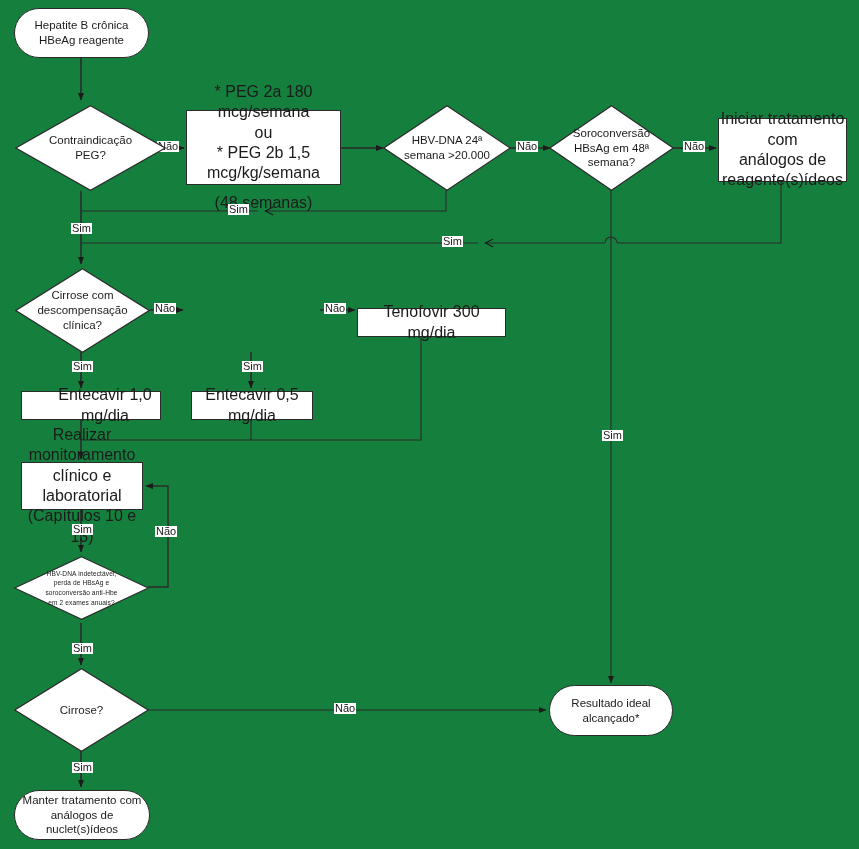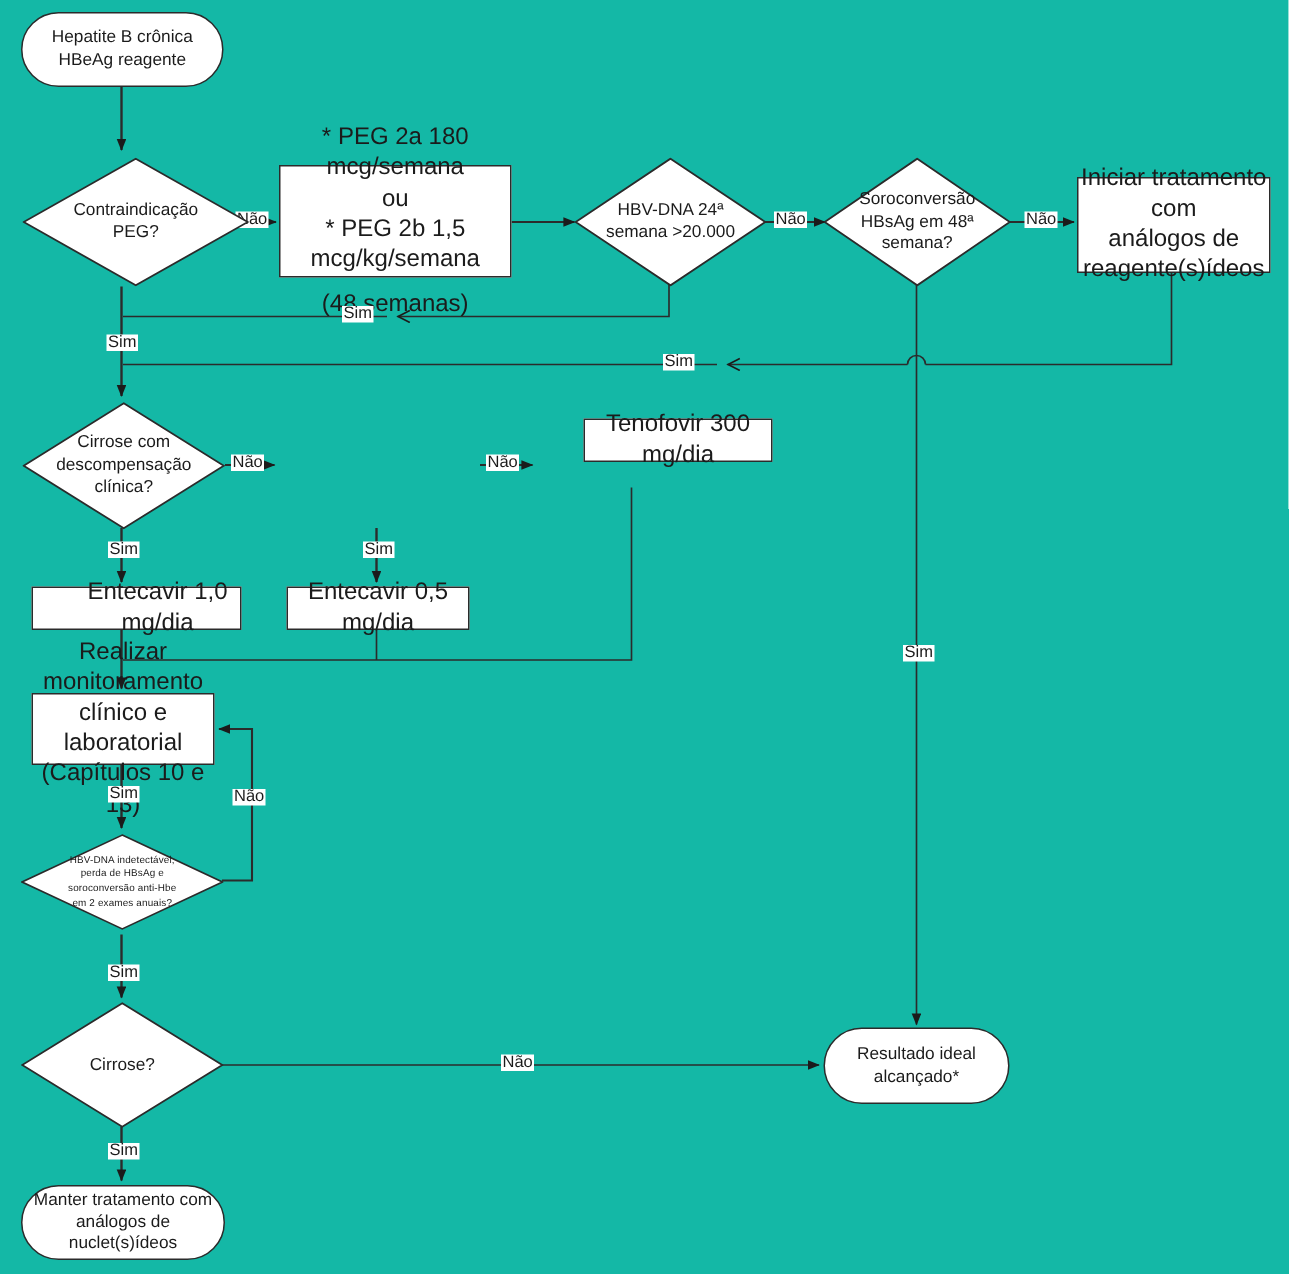--- a/index.html
+++ b/index.html
@@ -5,21 +5,21 @@
   html,body{margin:0;padding:0;background:#ffffff;}
   body{
     font-family:"Liberation Sans","DejaVu Sans",sans-serif;
     color:#1b1b1b;
     -webkit-font-smoothing:antialiased;
   }
   #canvas{
     position:relative;
     width:859px;
     height:849px;
-    background:#14b8a6;
+    background:#15803d;
     overflow:hidden;
   }
   #wires{
     position:absolute;
     left:0;top:0;
     width:859px;height:849px;
     pointer-events:none;
   }
   .node{
     position:absolute;
@@ -198,21 +198,21 @@
       <polygon points="67.5,0.8 134.2,42.5 67.5,84.2 0.8,42.5" fill="#ffffff" stroke="#2b2b2b" stroke-width="1.2"></polygon>
     </svg>
     <div class="dlabel">
       <div>Cirrose com</div>
       <div>descompensação</div>
       <div>clínica?</div>
     </div>
   </div>
 
 
-  <div class="node process" style="left:357px;top:279px;width:126px;height:29px;margin-left:32px;">
+  <div class="node process" style="left:357px;top:308px;width:149px;height:29px;">
     <div>Tenofovir 300 mg/dia</div>
   </div>
 
   <div class="node process" style="left:21px;top:391px;width:140px;height:29px;padding-left:28px;">
     <div>Entecavir 1,0 mg/dia</div>
   </div>
 
   <div class="node process" style="left:191px;top:391px;width:122px;height:29px;">
     <div>Entecavir 0,5 mg/dia</div>
   </div>

